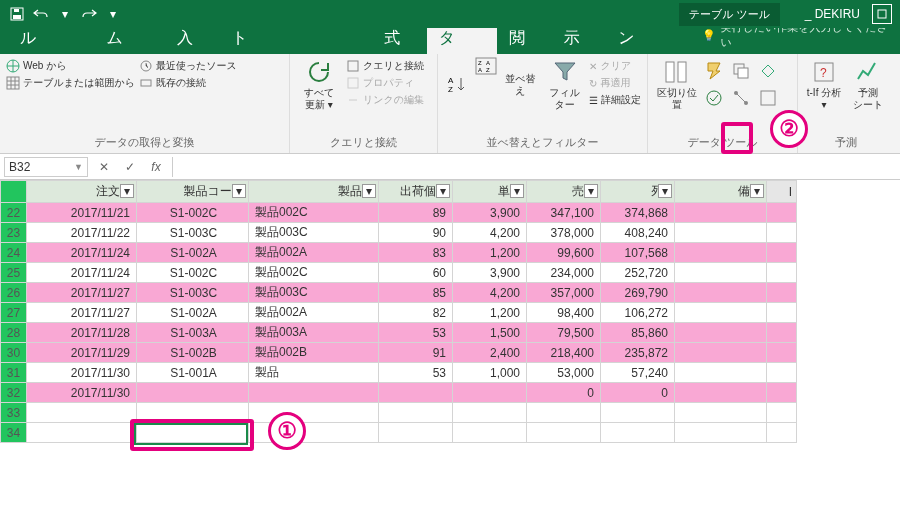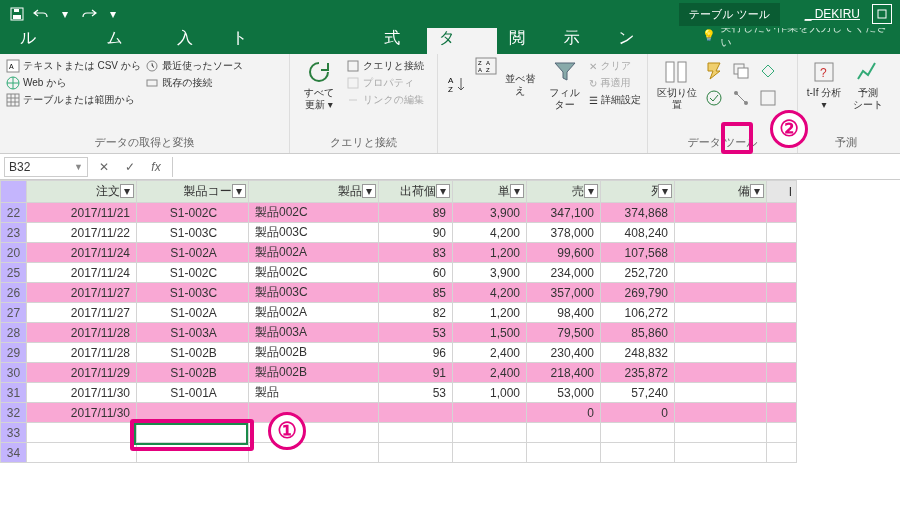--- a/index.html
+++ b/index.html
@@ -2,42 +2,42 @@
 <html><head>
 <meta charset="utf-8">
 <style>
 *{box-sizing:border-box;margin:0;padding:0;font-family:"Meiryo UI","Yu Gothic UI",sans-serif;}
 body{width:900px;height:518px;background:#fff;overflow:hidden;font-size:12px;color:#333;}
 .titlebar{height:28px;background:#0e7240;color:#fff;display:flex;align-items:center;padding:0 6px;position:relative;}
 .titlebar .qat{display:flex;gap:2px;align-items:center;}
 .titlebar .qat .qbtn{width:22px;height:22px;display:flex;align-items:center;justify-content:center;color:#fff;}
 .titlebar .title{position:absolute;left:50%;transform:translateX(-50%);font-size:12px;}
 .titlebar .tools{position:absolute;right:120px;background:#0a5c33;padding:4px 10px;font-size:11px;}
-.titlebar .user{position:absolute;right:40px;font-size:12px;text-decoration:underline;}
+.titlebar .user{position:absolute;right:40px;font-size:12px;}
 .titlebar .winbtn{position:absolute;right:8px;width:20px;height:20px;border:1px solid #fff;display:flex;align-items:center;justify-content:center;}
 .tabs{height:26px;background:#0e7240;display:flex;align-items:flex-end;padding-left:8px;gap:0;color:#fff;}
 .tabs .tab{padding:5px 12px;font-size:16px;cursor:pointer;}
 .tabs .tab.active{background:#f3f3f3;color:#0e7240;}
 .tabs .tell{padding:4px 10px;font-size:11px;color:#cfe7d8;display:flex;align-items:center;gap:4px;}
 .ribbon{height:100px;background:#f3f3f3;border-bottom:1px solid #ccc;display:flex;}
 .rgroup{border-right:1px solid #ddd;padding:3px 6px;display:flex;flex-direction:column;justify-content:space-between;}
 .rgroup .gbody{display:flex;gap:4px;}
 .rgroup .glabel{text-align:center;font-size:11px;color:#666;padding-top:3px;}
 .vbtn{display:flex;flex-direction:column;align-items:center;justify-content:center;width:46px;padding:2px;font-size:10px;line-height:1.2;text-align:center;}
 .vbtn .ico{width:26px;height:26px;margin-bottom:2px;}
 .txtstack{display:flex;flex-direction:column;gap:3px;font-size:10px;padding-top:2px;}
 .txtstack .item{display:flex;align-items:center;gap:3px;white-space:nowrap;}
 .ico-s{width:14px;height:14px;}
 .fbar{height:26px;border-bottom:1px solid #ccc;display:flex;align-items:center;padding-left:4px;gap:6px;}
 .namebox{width:84px;height:20px;border:1px solid #ccc;padding:1px 4px;font-size:12px;display:flex;align-items:center;justify-content:space-between;}
 .fxbtn{width:20px;height:20px;display:flex;align-items:center;justify-content:center;color:#666;}
 .sheet{position:relative;}
 .grid{border-collapse:collapse;}
 .grid th,.grid td{border:1px solid #d4d4d4;font-size:12px;}
-.grid .rowhdr{width:26px;background:#c4b5fd;text-align:center;color:#555;font-weight:normal;height:20px;}
+.grid .rowhdr{width:26px;background:#22c55e;text-align:center;color:#555;font-weight:normal;height:20px;}
 .grid .colhdr{background:#dde9dc;font-weight:normal;text-align:right;padding:2px 4px;position:relative;height:22px;}
 .grid .colhdr .fdrop{position:absolute;right:2px;top:3px;width:14px;height:14px;border:1px solid #999;background:#fff;display:flex;align-items:center;justify-content:center;}
 .grid td{padding:1px 6px;height:20px;}
 .grid .stripe td{background:#f9a8d4;}
 .grid .num{text-align:right;}
 .grid .cen{text-align:center;padding-left:8px;}
 .activecell{position:absolute;border:2px solid #1a8a4a;pointer-events:none;}
 .callout{position:absolute;border:4px solid #e4007e;border-radius:3px;pointer-events:none;}
 .badge{position:absolute;width:38px;height:38px;border:3px solid #e4007e;border-radius:50%;background:#fff;color:#e4007e;display:flex;align-items:center;justify-content:center;font-size:22px;font-weight:bold;}
 svg{display:block;}
@@ -91,27 +91,20 @@
       <span>実行したい作業を入力してください</span>
     </div>
 </div>
 
 <div class="ribbon">
   <div class="rgroup" style="width:290px">
     <div class="gbody">
       <div class="txtstack">
         <div class="item">
             <svg class="ico-s" viewBox="0 0 14 14">
-              <rect x="1" y="1" width="12" height="12" fill="#fff" stroke="#888"></rect>
-              <text x="3" y="10" font-size="7">A</text>
-            </svg>
-            <span>テキストまたは CSV から</span>
-          </div>
-        <div class="item">
-            <svg class="ico-s" viewBox="0 0 14 14">
               <circle cx="7" cy="7" r="6" fill="none" stroke="#3a7"></circle>
               <path d="M1 7h12M7 1v12" stroke="#3a7"></path>
             </svg>
             <span>Web から</span>
           </div>
         <div class="item">
             <svg class="ico-s" viewBox="0 0 14 14">
               <rect x="1" y="1" width="12" height="12" fill="none" stroke="#888"></rect>
               <path d="M1 5h12M1 9h12M5 1v12M9 1v12" stroke="#888"></path>
             </svg>
@@ -208,20 +201,21 @@
         <div class="item" style="color:#aaa">
             <span>↻</span>
             <span>再適用</span>
           </div>
         <div class="item">
             <span>☰</span>
             <span>詳細設定</span>
           </div>
       </div>
     </div>
+    <div class="glabel">並べ替えとフィルター</div>
   </div>
 
   <div class="rgroup" style="width:150px">
     <div class="gbody">
       <div class="vbtn">
         <svg class="ico" viewBox="0 0 26 26">
             <rect x="2" y="3" width="8" height="20" fill="#fff" stroke="#888"></rect>
             <rect x="14" y="3" width="8" height="20" fill="#fff" stroke="#888"></rect>
           </svg>
         <span>区切り位置</span>
@@ -346,21 +340,21 @@
           <td class="cen">S1-003C</td>
           <td class="">製品003C</td>
           <td class="num">90</td>
           <td class="num">4,200</td>
           <td class="num">378,000</td>
           <td class="num">408,240</td>
           <td class="num"></td>
           <td></td>
         </tr>
         <tr class="stripe">
-          <th class="rowhdr">20</th>
+          <th class="rowhdr">24</th>
           <td class="num">2017/11/24</td>
           <td class="cen">S1-002A</td>
           <td class="">製品002A</td>
           <td class="num">83</td>
           <td class="num">1,200</td>
           <td class="num">99,600</td>
           <td class="num">107,568</td>
           <td class="num"></td>
           <td></td>
         </tr>
@@ -405,32 +399,20 @@
           <td class="num">2017/11/28</td>
           <td class="cen">S1-003A</td>
           <td class="">製品003A</td>
           <td class="num">53</td>
           <td class="num">1,500</td>
           <td class="num">79,500</td>
           <td class="num">85,860</td>
           <td class="num"></td>
           <td></td>
         </tr>
-        <tr class="">
-          <th class="rowhdr">29</th>
-          <td class="num">2017/11/28</td>
-          <td class="cen">S1-002B</td>
-          <td class="">製品002B</td>
-          <td class="num">96</td>
-          <td class="num">2,400</td>
-          <td class="num">230,400</td>
-          <td class="num">248,832</td>
-          <td class="num"></td>
-          <td></td>
-        </tr>
         <tr class="stripe">
           <th class="rowhdr">30</th>
           <td class="num">2017/11/29</td>
           <td class="cen">S1-002B</td>
           <td class="">製品002B</td>
           <td class="num">91</td>
           <td class="num">2,400</td>
           <td class="num">218,400</td>
           <td class="num">235,872</td>
           <td class="num"></td>

